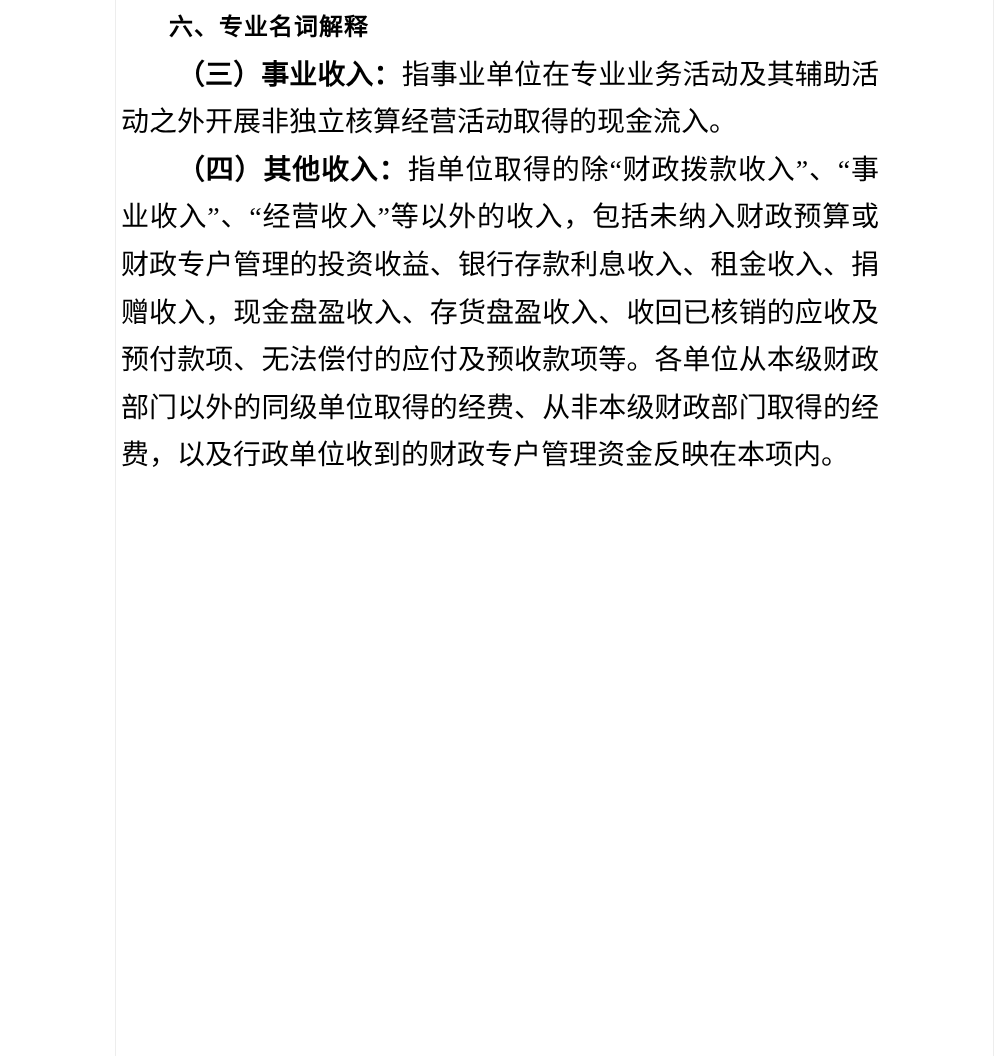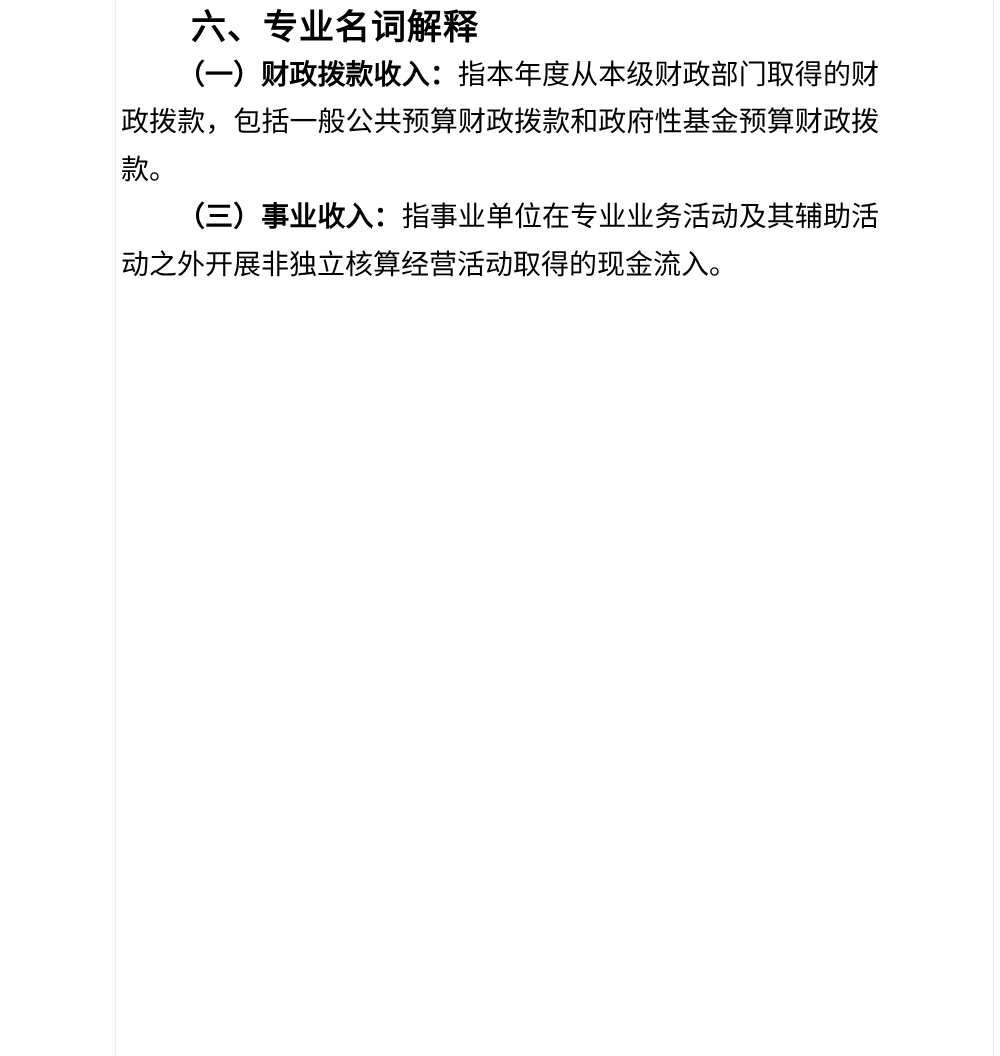--- a/index.html
+++ b/index.html
@@ -27,21 +27,21 @@
   .edge-line.right { left: 993px; }
   .content {
     position: absolute;
     left: 121px;
     top: 3px;
     width: 758px;
   }
   .heading {
     font-family: "Liberation Sans", "DejaVu Sans", sans-serif;
     font-weight: bold;
-    font-size: 35px;
+    font-size: 24px;
     line-height: 47.6px;
     text-indent: 2em;
     letter-spacing: 1px;
     margin: 0;
   }
   p.para {
     margin: 0;
     font-size: 28px;
     line-height: 47.6px;
     text-indent: 2em;
@@ -55,20 +55,20 @@
 </head>
 <body>
 
 <div class="page">
   <div class="edge-line left"></div>
   <div class="edge-line right"></div>
 
   <div class="content">
     <div class="heading">六、专业名词解释</div>
 
-    <p class="para"><span class="label">（一）财政拨款收入：</span><span>指本年度从本级财政部门取得的财政拨款，包括一般公共预算财政拨款和政府性基金预算财政拨款。</span></p>
 
 
     <p class="para"><span class="label">（三）事业收入：</span><span>指事业单位在专业业务活动及其辅助活动之外开展非独立核算经营活动取得的现金流入。</span></p>
 
+    <p class="para"><span class="label">（四）其他收入：</span><span>指单位取得的除“财政拨款收入”、“事业收入”、“经营收入”等以外的收入，包括未纳入财政预算或财政专户管理的投资收益、银行存款利息收入、租金收入、捐赠收入，现金盘盈收入、存货盘盈收入、收回已核销的应收及预付款项、无法偿付的应付及预收款项等。各单位从本级财政部门以外的同级单位取得的经费、从非本级财政部门取得的经费，以及行政单位收到的财政专户管理资金反映在本项内。</span></p>
 
   </div>
 </div>
 
 </body></html>

